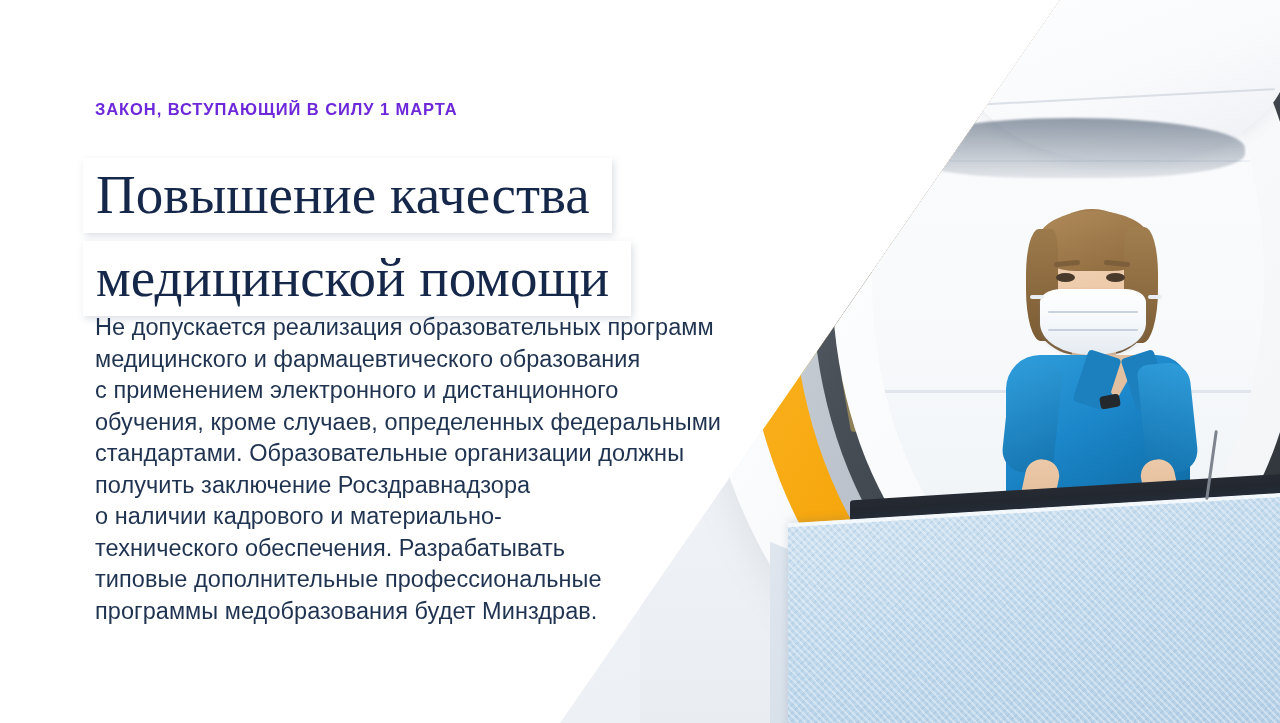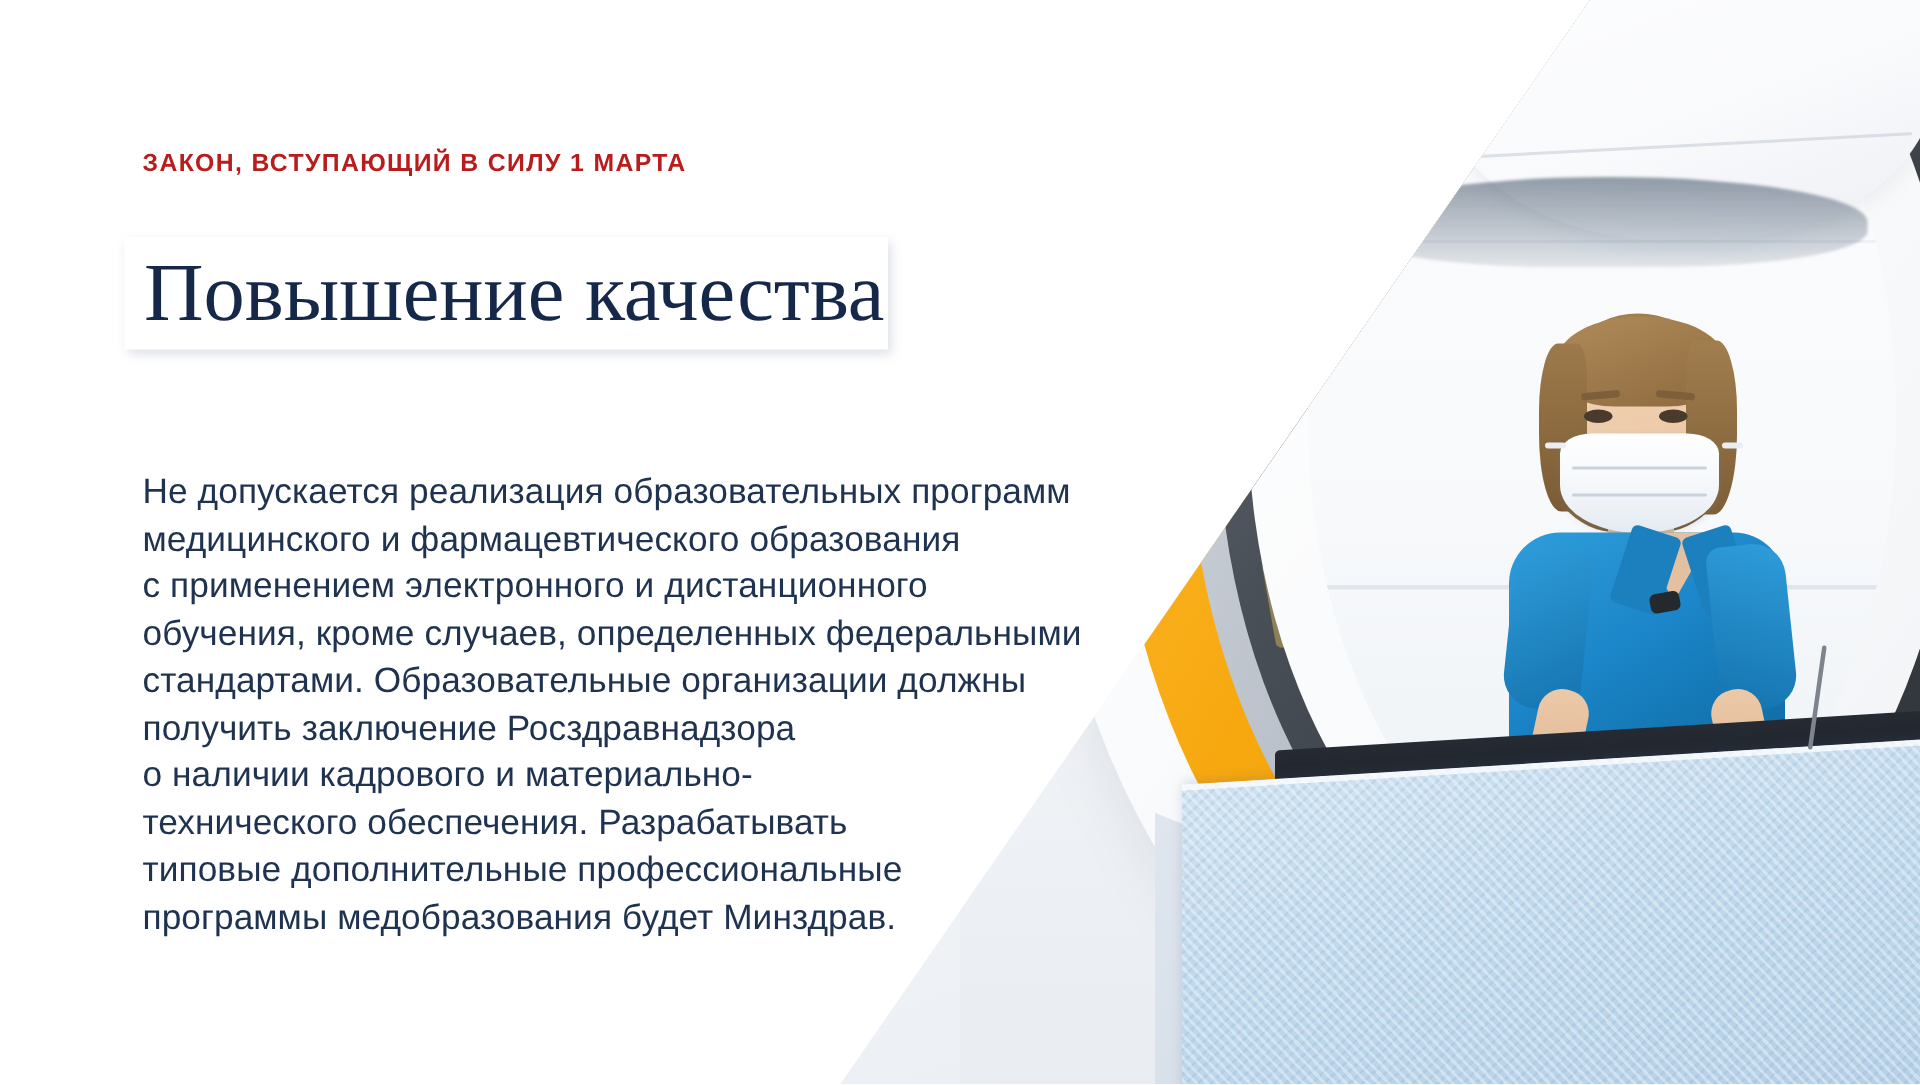--- a/index.html
+++ b/index.html
@@ -334,37 +334,37 @@
     pointer-events:none;
   }
 
   
   .eyebrow {
     position:absolute;
     left:95px; top:100px;
     font-size:16.5px;
     font-weight:700;
     letter-spacing:0.92px;
-    color:#b91c1c;
+    color:#6d28d9;
     white-space:nowrap;
   }
 
   .title-block {
     position:absolute;
     left:83px; top:158px;
     width:660px;
   }
   .title-line {
     display:inline-block;
     background:#ffffff;
     color:#16284a;
     font-family:"Liberation Serif", serif;
     font-size:55px;
     line-height:1.0;
-    padding:9px 2px 11px 13px;
+    padding:9px 22px 11px 13px;
     box-shadow:2px 3px 7px rgba(95,110,135,0.22);
     white-space:nowrap;
   }
   .title-line.second { margin-top:8px; }
 
   .body-copy {
     position:absolute;
     left:95px; top:312px;
     width:700px;
     color:#1f3350;
@@ -453,20 +453,21 @@
       <div class="cable"></div>
 
       <div class="panel-edge-glow"></div>
     </div>
   </div>
 
   <div class="eyebrow">ЗАКОН, ВСТУПАЮЩИЙ В СИЛУ 1 МАРТА</div>
 
   <div class="title-block">
     <div><span class="title-line">Повышение качества</span></div>
+    <div><span class="title-line second">медицинской помощи</span></div>
   </div>
 
   <div class="body-copy">Не допускается реализация образовательных программ
 медицинского и фармацевтического образования
 с применением электронного и дистанционного
 обучения, кроме случаев, определенных федеральными
 стандартами. Образовательные организации должны
 получить заключение Росздравнадзора
 о наличии кадрового и материально-
 технического обеспечения. Разрабатывать

